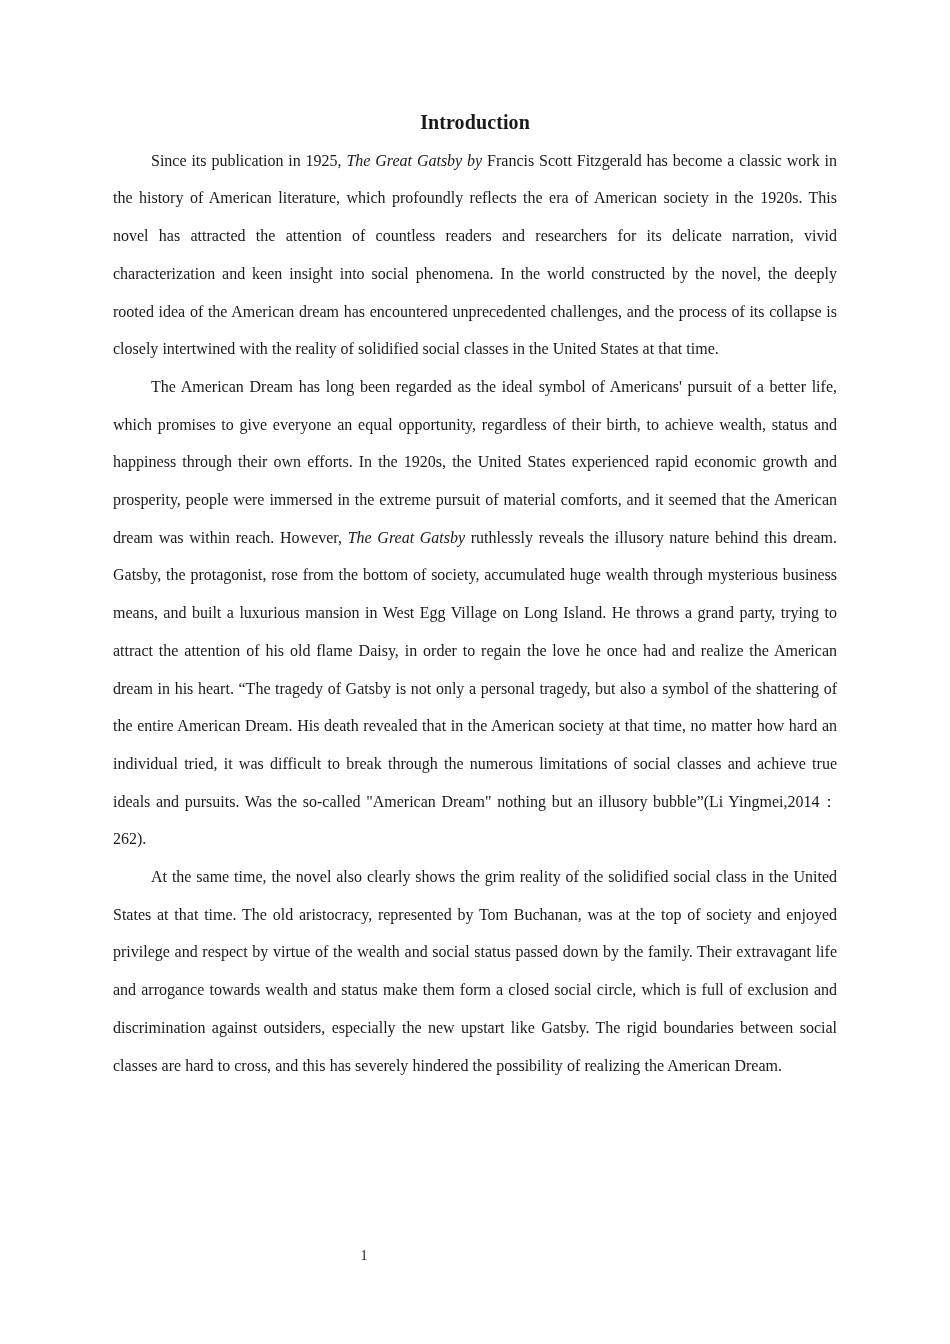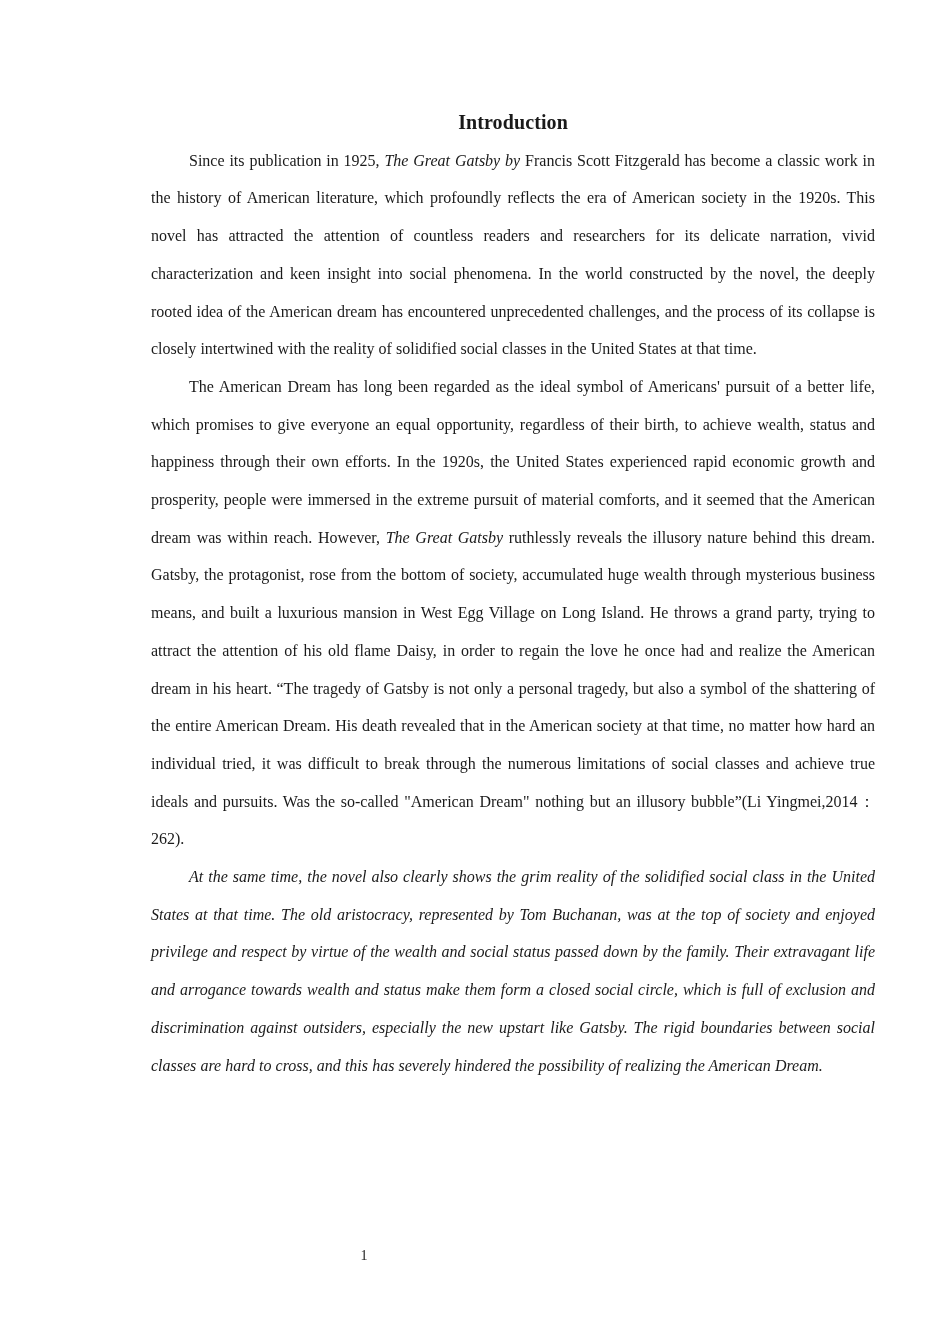--- a/index.html
+++ b/index.html
@@ -17,21 +17,20 @@
     overflow: hidden;
     font-family: "Liberation Serif", "DejaVu Serif", serif;
     color: #1a1a1a;
   }
 
   .content {
     position: absolute;
     left: 113px;
     top: 104px;
     width: 724px;
-    margin-left: 38px;
   }
 
   .doc-title {
     font-size: 20px;
     font-weight: bold;
     text-align: center;
     line-height: 37.7px;
     margin: 0 0 0 0;
     letter-spacing: 0.1px;
   }
@@ -43,21 +42,20 @@
     text-justify: inter-word;
     text-indent: 38px;
     margin: 0;
     hyphens: none;
     -webkit-hyphens: none;
     word-spacing: 0.1px;
   }
 
   .para.last-ragged {
     text-align: justify;
-    font-style: italic;
   }
 
   .para i {
     font-style: italic;
   }
 
   .page-number {
     position: absolute;
     left: 0;
     top: 1246px;

